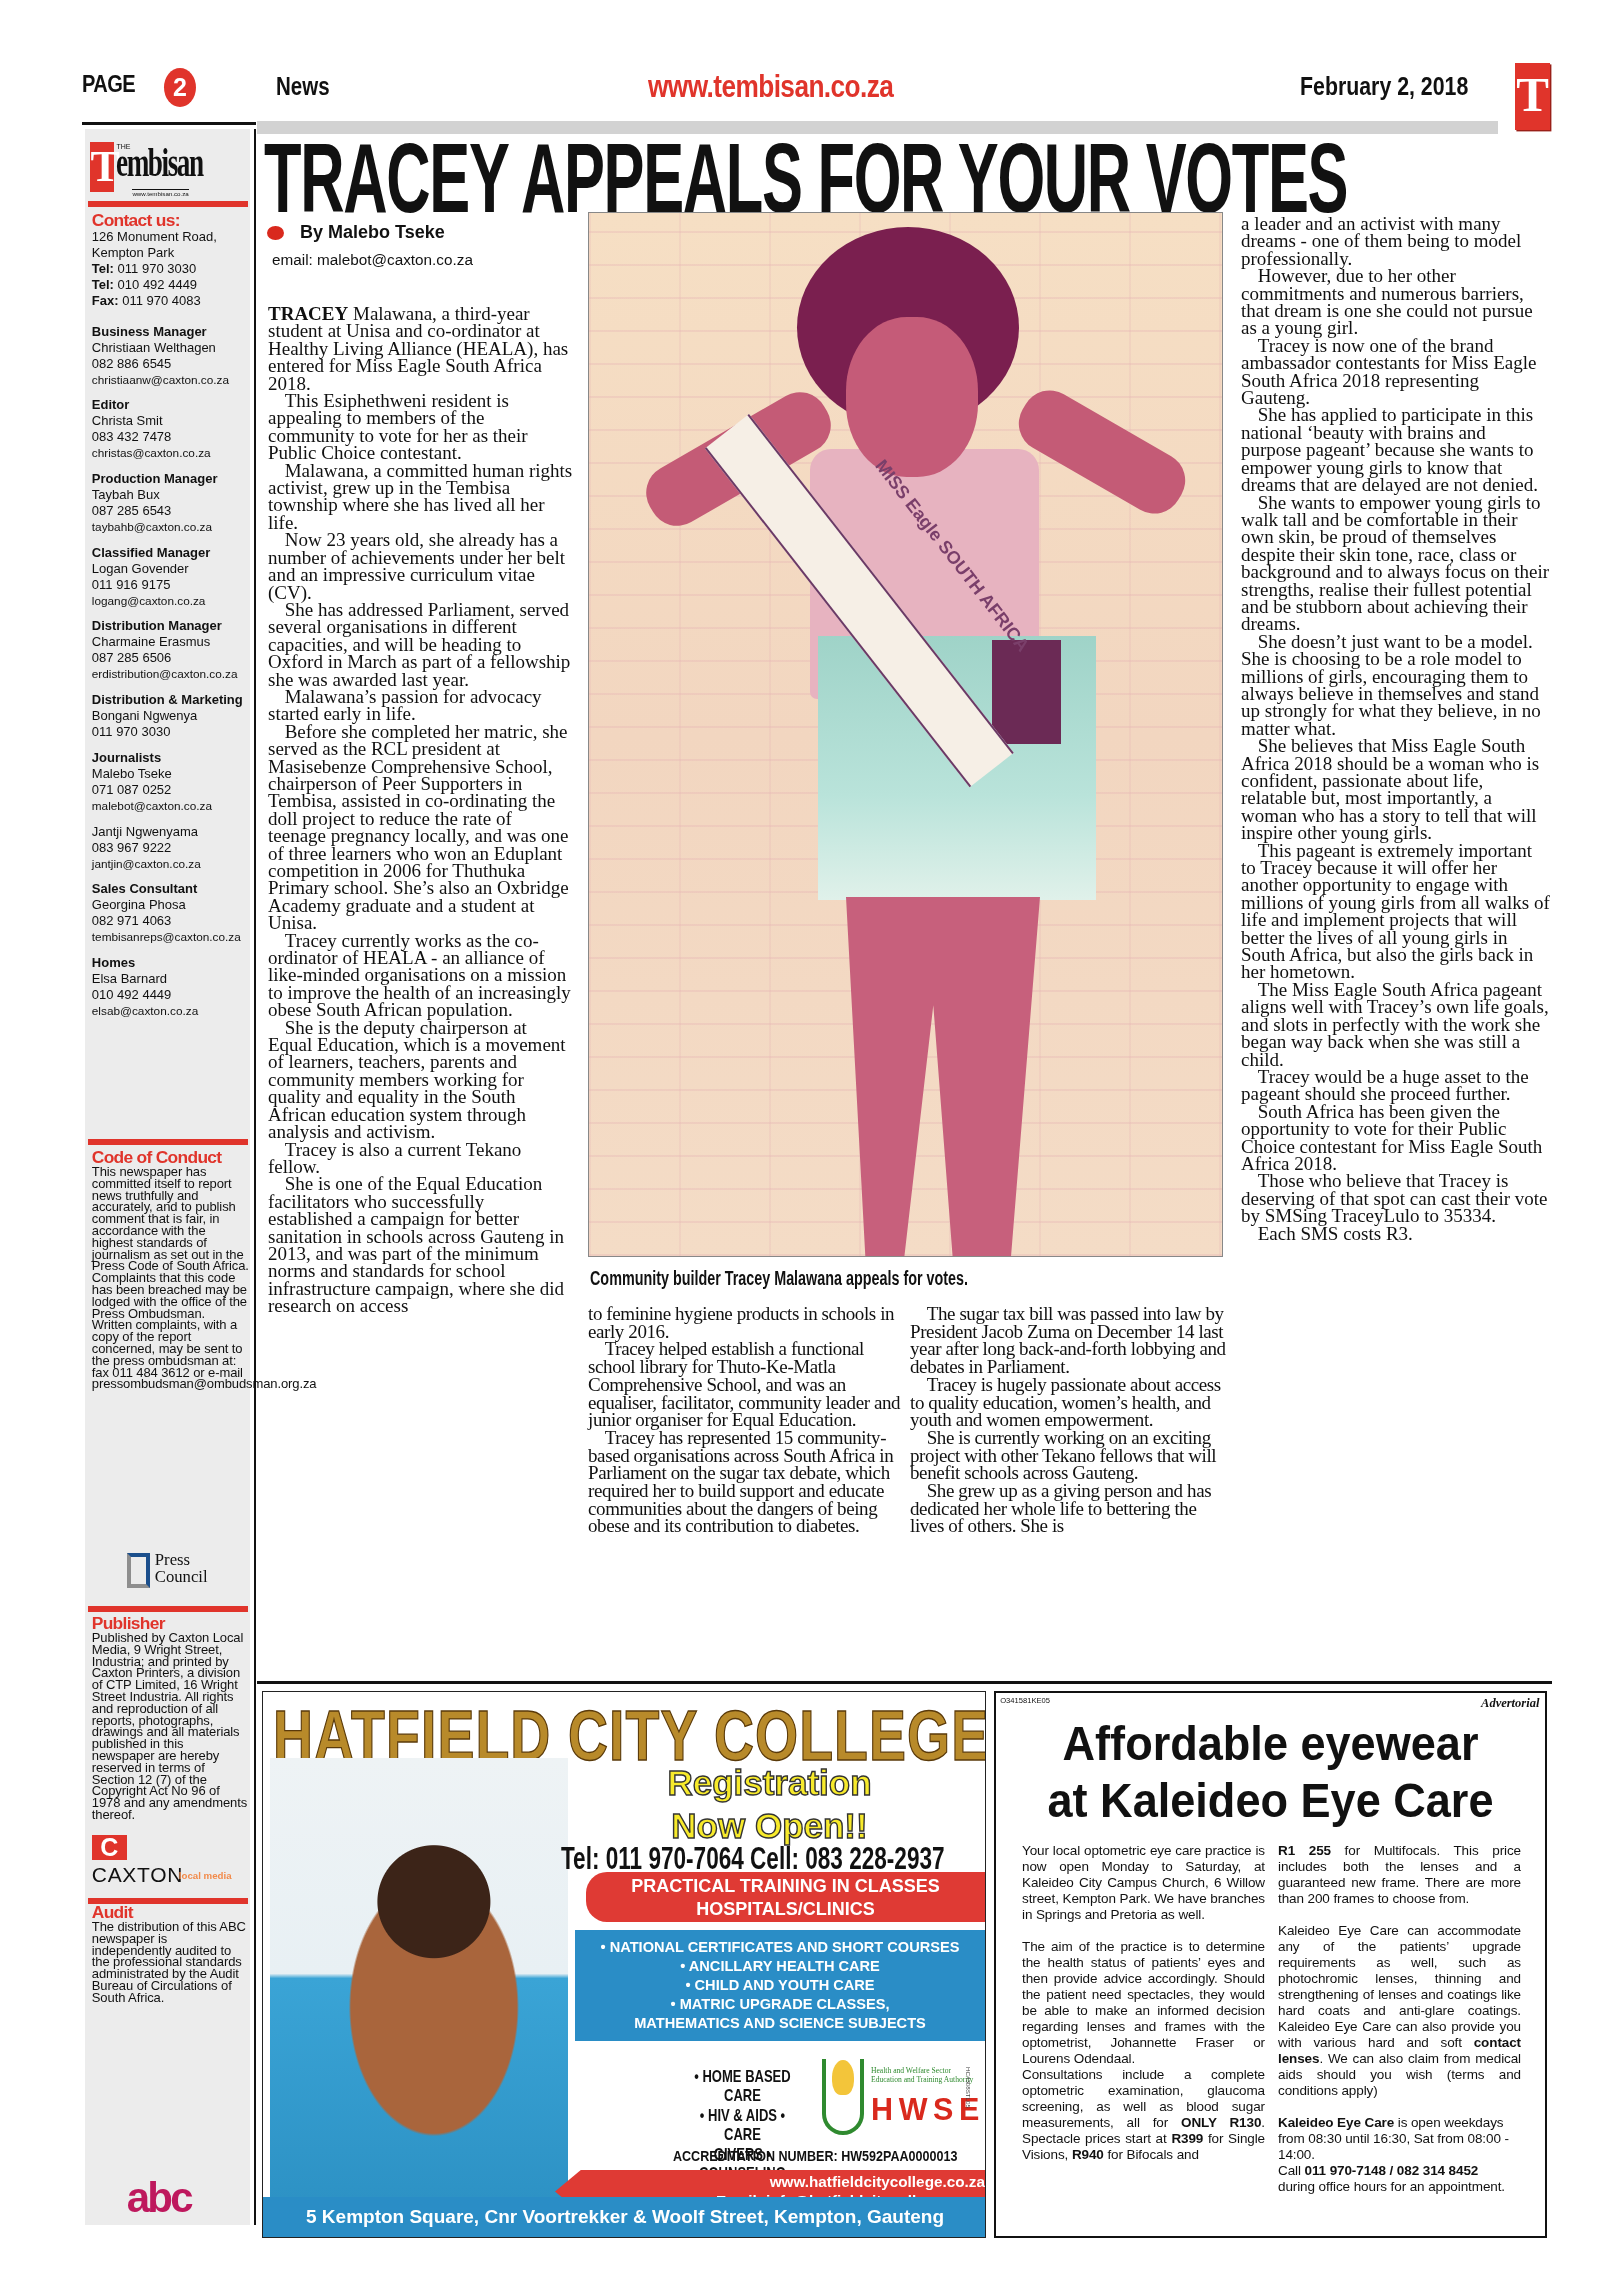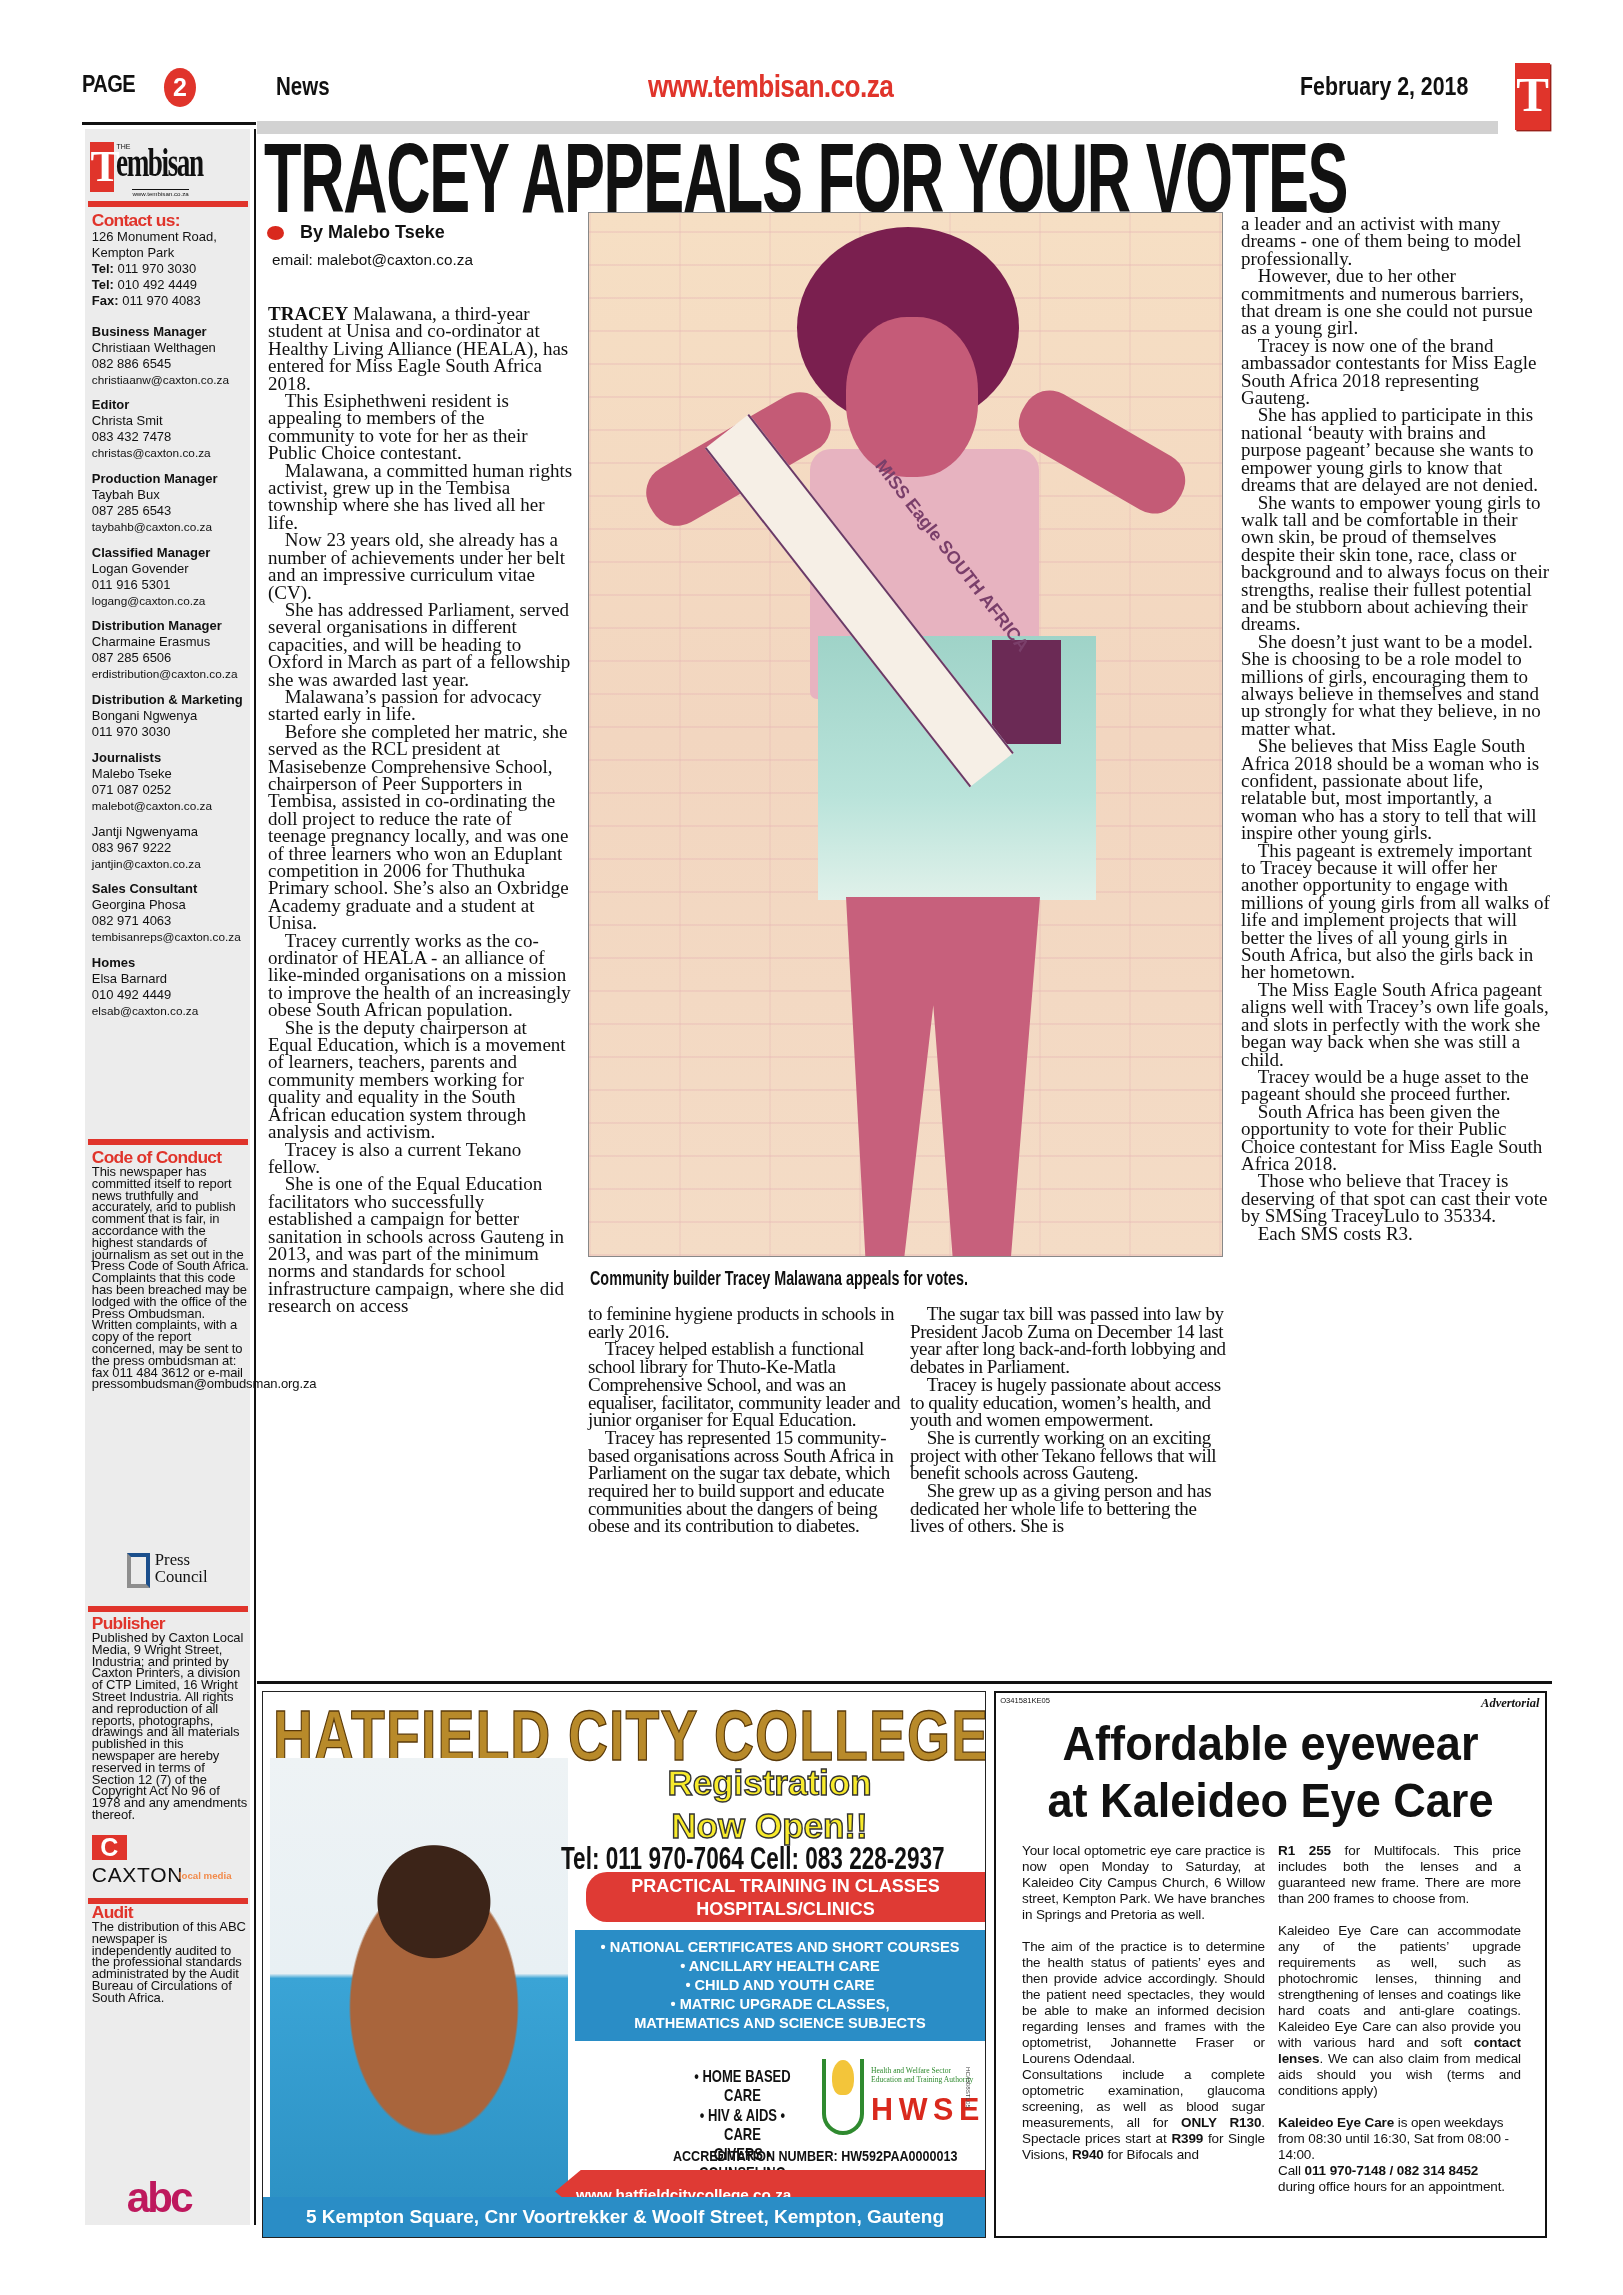--- a/index.html
+++ b/index.html
@@ -89,21 +89,21 @@
   .hf-tel { position: absolute; left: 298px; top: 149px; font-weight: bold; font-size: 30.5px; transform: scaleX(0.74); transform-origin: left; white-space: nowrap; color: #111; }
   .hf-red-band { position: absolute; left: 323px; top: 180px; width: 399px; height: 50px; background: #df3a34; border-radius: 21px 0 0 21px; color: #fff; text-align: center; font-weight: bold; font-size: 18px; line-height: 23px; padding-top: 2.8px; }
   .hf-blue-band { position: absolute; left: 312px; top: 238px; width: 410px; height: 111px; background: #2a8dc6; color: #fff; text-align: center; font-weight: bold; font-size: 14.6px; line-height: 19px; padding-top: 8.3px; }
   .hf-list2 { position: absolute; left: 410px; top: 375px; width: 139px; text-align: center; font-weight: bold; font-size: 16.7px; line-height: 19.4px; transform: scaleX(0.78); transform-origin: center; }
   .hwseta { position: absolute; left: 559px; top: 361px; width: 160px; height: 90px; }
   .hwseta-mark { position: absolute; left: 0; top: 5.6px; width: 42px; height: 76px; border: 4.2px solid #2f8a2f; border-top: none; border-radius: 0 0 21px 21px; }
   .hwseta-flame { position: absolute; left: 9.7px; top: 7px; width: 22px; height: 35px; border-radius: 50% 50% 40% 40%; background: #f3c53a; }
   .hwseta-sub { position: absolute; left: 49px; top: 12.5px; font-family: "Liberation Serif", serif; font-size: 7.6px; color: #2f8a2f; line-height: 9.7px; }
   .hwseta-name { position: absolute; left: 49px; top: 39px; font-weight: bold; font-size: 30.5px; color: #d9291d; letter-spacing: 5.6px; }
   .hf-accred { position: absolute; left: 410px; top: 455px; font-weight: bold; font-size: 15.3px; transform: scaleX(0.82); transform-origin: left; white-space: nowrap; }
-  .hf-web-band { position: absolute; left: 292px; top: 478px; width: 430px; height: 43px; background: #df3a34; clip-path: polygon(6% 0, 100% 0, 100% 100%, 6% 100%, 0 50%); color: #fff; text-align: left; font-weight: bold; font-size: 15.3px; line-height: 19.4px; padding-top: 15px; padding-left: 21px; }
+  .hf-web-band { position: absolute; left: 292px; top: 478px; width: 430px; height: 43px; background: #df3a34; clip-path: polygon(6% 0, 100% 0, 100% 100%, 6% 100%, 0 50%); color: #fff; text-align: right; font-weight: bold; font-size: 15.3px; line-height: 19.4px; padding-top: 2px; padding-left: 21px; }
   .hf-address-band { position: absolute; left: 0; top: 505px; width: 724px; height: 40px; background: #2a8dc6; color: #fff; text-align: center; font-weight: bold; font-size: 19px; line-height: 40px; }
   .hf-code { position: absolute; left: 709px; top: 375px; font-size: 6.2px; color: #444; transform: rotate(90deg); transform-origin: left top; white-space: nowrap; }
 
   
   .ad-eyewear { position: absolute; left: 994px; top: 1691px; width: 553px; height: 547px; border: 2.1px solid #111; background: #fff; font-family: "Liberation Sans", sans-serif; }
   .ey-code { position: absolute; left: 4.2px; top: 2.8px; font-size: 7.6px; }
   .ey-tag { position: absolute; right: 5.6px; top: 2.8px; font-family: "Liberation Serif", serif; font-style: italic; font-weight: bold; font-size: 12.5px; }
   .ey-title { position: absolute; left: 0; top: 22px; width: 100%; text-align: center; font-weight: bold; font-size: 49px; line-height: 57px; transform: scaleX(0.92); }
   .ey-col { position: absolute; top: 150px; width: 243px; font-size: 13.5px; line-height: 16px; text-align: justify; letter-spacing: -0.1px; }
   .ey-col-1 { left: 26px; }
@@ -160,21 +160,21 @@
         </div>
         <div>
           <div class="sb-role">Production Manager</div>
           <div class="sb-line">Taybah Bux</div>
           <div class="sb-line">087 285 6543</div>
           <div class="sb-line sb-small">taybahb@caxton.co.za</div>
         </div>
         <div>
           <div class="sb-role">Classified Manager</div>
           <div class="sb-line">Logan Govender</div>
-          <div class="sb-line">011 916 5301</div>
+          <div class="sb-line">011 916 9175</div>
           <div class="sb-line sb-small">logang@caxton.co.za</div>
         </div>
         <div>
           <div class="sb-role">Distribution Manager</div>
           <div class="sb-line">Charmaine Erasmus</div>
           <div class="sb-line">087 285 6506</div>
           <div class="sb-line sb-small">erdistribution@caxton.co.za</div>
         </div>
         <div>
           <div class="sb-role">Distribution &amp; Marketing</div>

